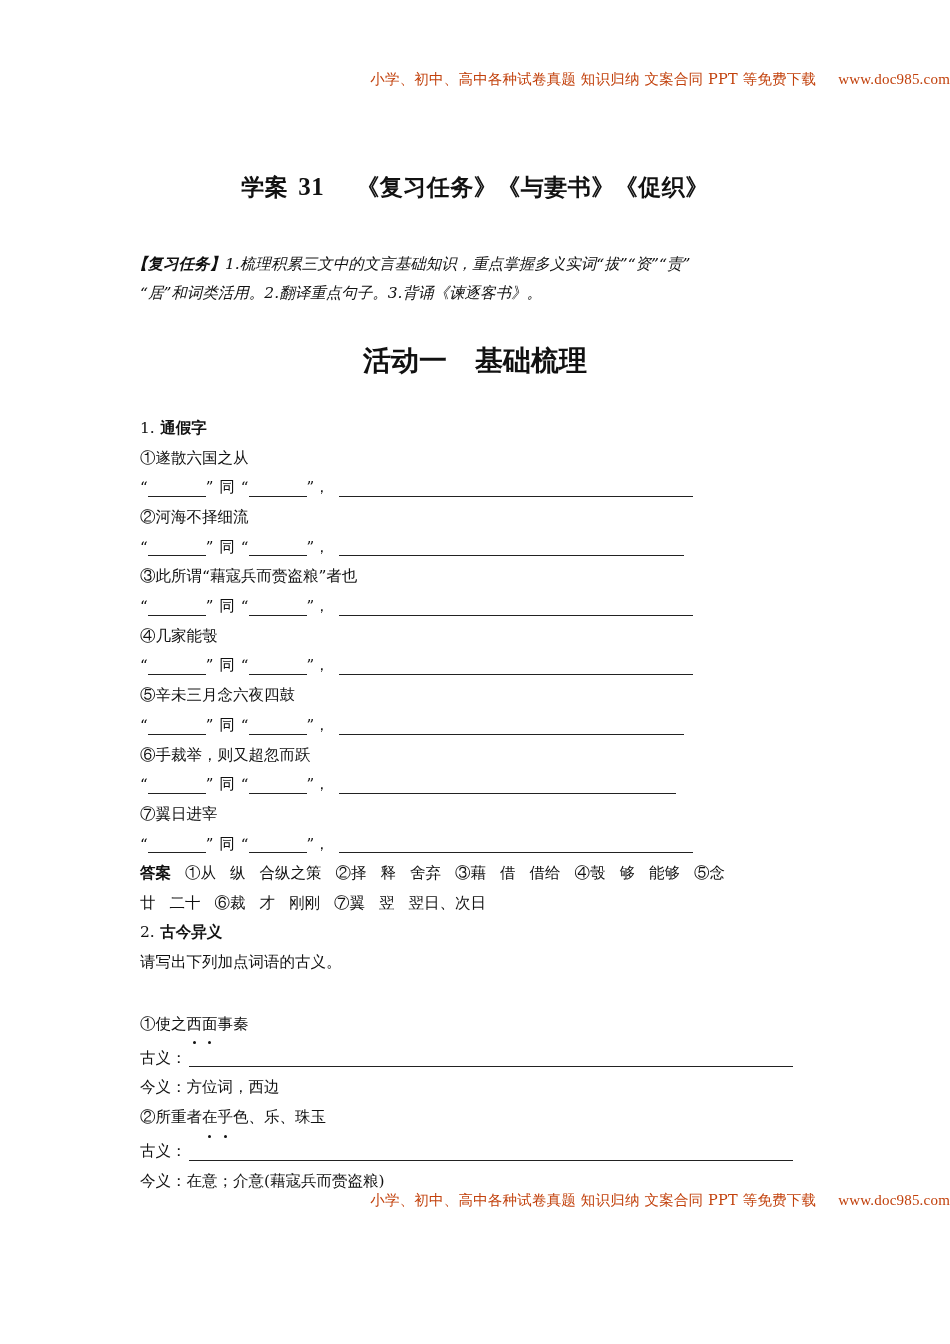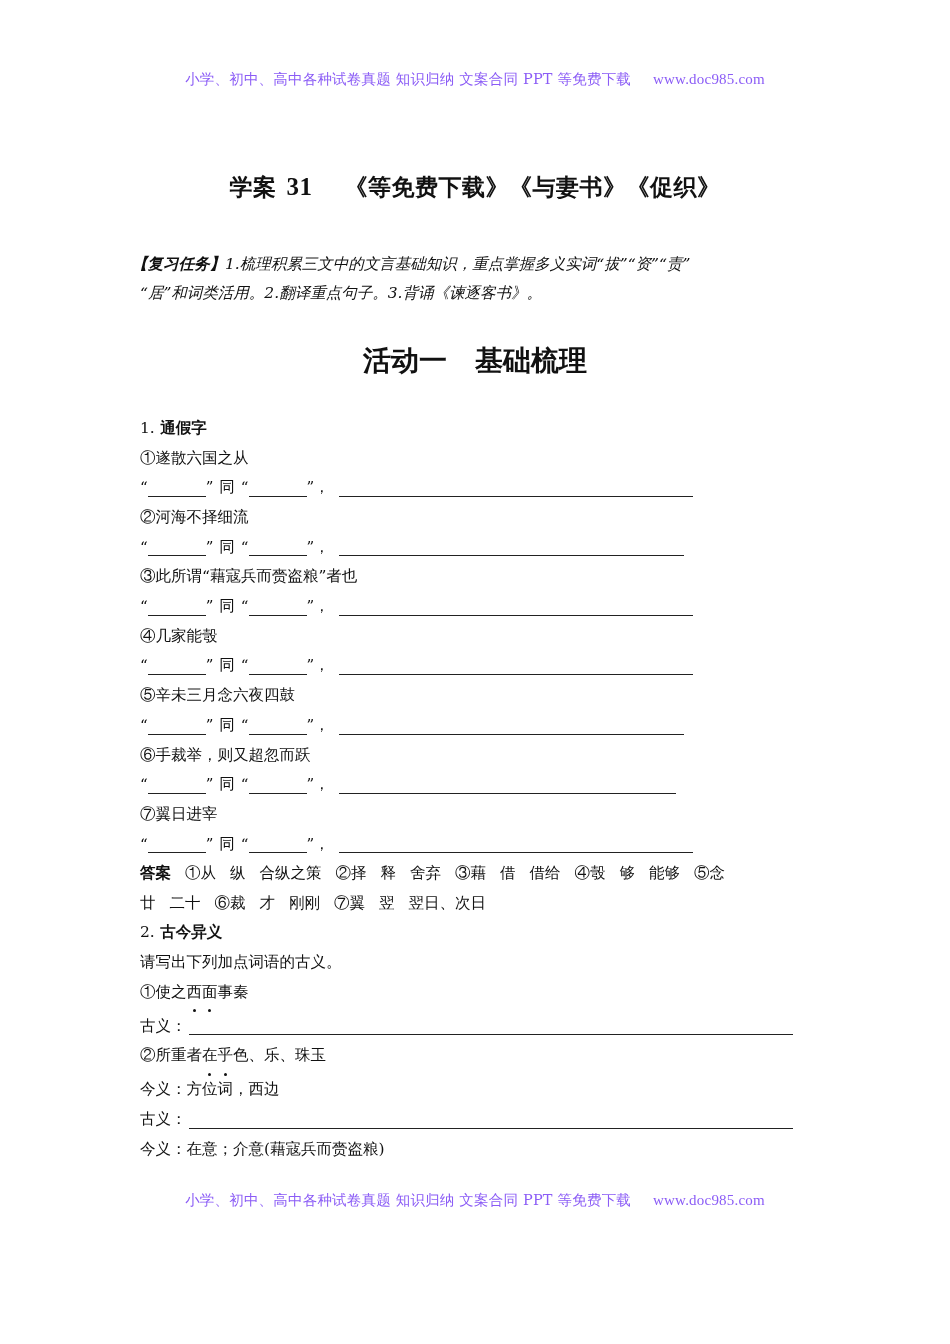--- a/index.html
+++ b/index.html
@@ -2,22 +2,22 @@
 <html><head>
 <meta charset="utf-8">
 <style>
   html, body { margin: 0; padding: 0; background: #ffffff; }
   body {
     width: 950px; height: 1344px; position: relative; overflow: hidden;
     font-family: "DejaVu Serif", "Liberation Serif", serif;
     color: #111111;
   }
   .banner {
-    position: absolute; left: 0; width: 950px; text-align: center;
-    font-size: 14.5px; color: #8b5cf6; letter-spacing: 0.2px;
+    position: absolute; left: 0; width: 950px; text-align: right;
+    font-size: 14.5px; color: #c2410c; letter-spacing: 0.2px;
   }
   .banner .url { margin-left: 22px; font-family: "Liberation Serif", serif; font-size: 15px; }
   .banner-top { top: 70px; }
   .banner-bottom { top: 1191px; }
 
   .title {
     position: absolute; top: 172px; left: 0; width: 950px; text-align: center;
     font-family: "DejaVu Sans", sans-serif; font-weight: bold; font-size: 23px;
     letter-spacing: 0.5px;
   }
@@ -62,21 +62,21 @@
   .gu .blank { display: inline-block; border-bottom: 1px solid #222; height: 20px; margin-bottom: 6px; width: 604px; margin-left: 2px; }
 </style>
 </head>
 <body>
 
 <div class="banner banner-top">
   <span>小学、初中、高中各种试卷真题  知识归纳  文案合同  PPT 等免费下载</span><span class="url">www.doc985.com</span>
 </div>
 
 <div class="title">
-  <span>学案</span><span class="num">31</span><span class="books">《等免费下载》《与妻书》《促织》</span>
+  <span>学案</span><span class="num">31</span><span class="books">《复习任务》《与妻书》《促织》</span>
 </div>
 
 <div class="task">
   <div><span class="label">【复习任务】</span><span>1.梳理积累三文中的文言基础知识，重点掌握多义实词“拔”“资”“责”</span></div>
   <div class="l2">“居”和词类活用。2.翻译重点句子。3.背诵《谏逐客书》。</div>
 </div>
 
 <div class="section-title">
   <span>活动一</span><span class="gap"></span><span>基础梳理</span>
 </div>
@@ -177,27 +177,27 @@
   <div class="answer">
     <div id="ans1"><span class="lbl">答案</span><span class="item">①从</span><span class="item">纵</span><span class="item">合纵之策</span><span class="item">②择</span><span class="item">释</span><span class="item">舍弃</span><span class="item">③藉</span><span class="item">借</span><span class="item">借给</span><span class="item">④彀</span><span class="item">够</span><span class="item">能够</span><span class="item">⑤念</span></div>
     <div id="ans2"><span class="item">廿</span><span class="item">二十</span><span class="item">⑥裁</span><span class="item">才</span><span class="item">刚刚</span><span class="item">⑦翼</span><span class="item">翌</span><span class="item">翌日、次日</span></div>
   </div>
 
   <div class="line h">
     <span class="n">2.</span>&nbsp;<span>古今异义</span>
   </div>
   <div class="line">请写出下列加点词语的古义。</div>
   <div id="s2-items">
-      <div class="line" style="height: 34px;"><span>①使之</span><span class="dotted">西</span><span class="dotted">面</span><span>事秦</span></div>
+      <div class="line" style="height: 34px; margin-top: 32px;"><span>①使之</span><span class="dotted">西</span><span class="dotted">面</span><span>事秦</span></div>
       <div class="line gu">
         <span>古义：</span>
         <span class="blank"></span>
       </div>
+      <div class="line">今义：方位词，西边</div>
       <div class="line" style="height: 34px;"><span>②所重者</span><span class="dotted">在</span><span class="dotted">乎</span><span>色、乐、珠玉</span></div>
-      <div class="line">今义：方位词，西边</div>
       <div class="line gu">
         <span>古义：</span>
         <span class="blank"></span>
       </div>
       <div class="line">今义：在意；介意(藉寇兵而赍盗粮)</div>
     </div>
 </div>
 
 <div class="banner banner-bottom">
   <span>小学、初中、高中各种试卷真题  知识归纳  文案合同  PPT 等免费下载</span><span class="url">www.doc985.com</span>

